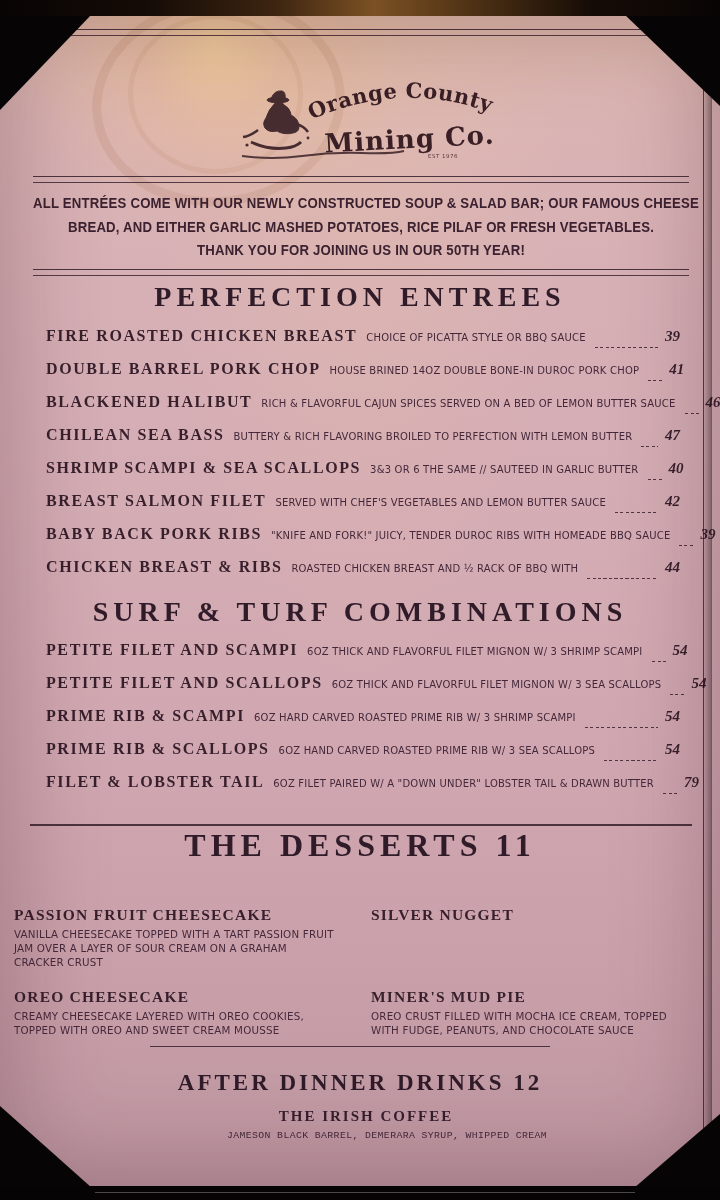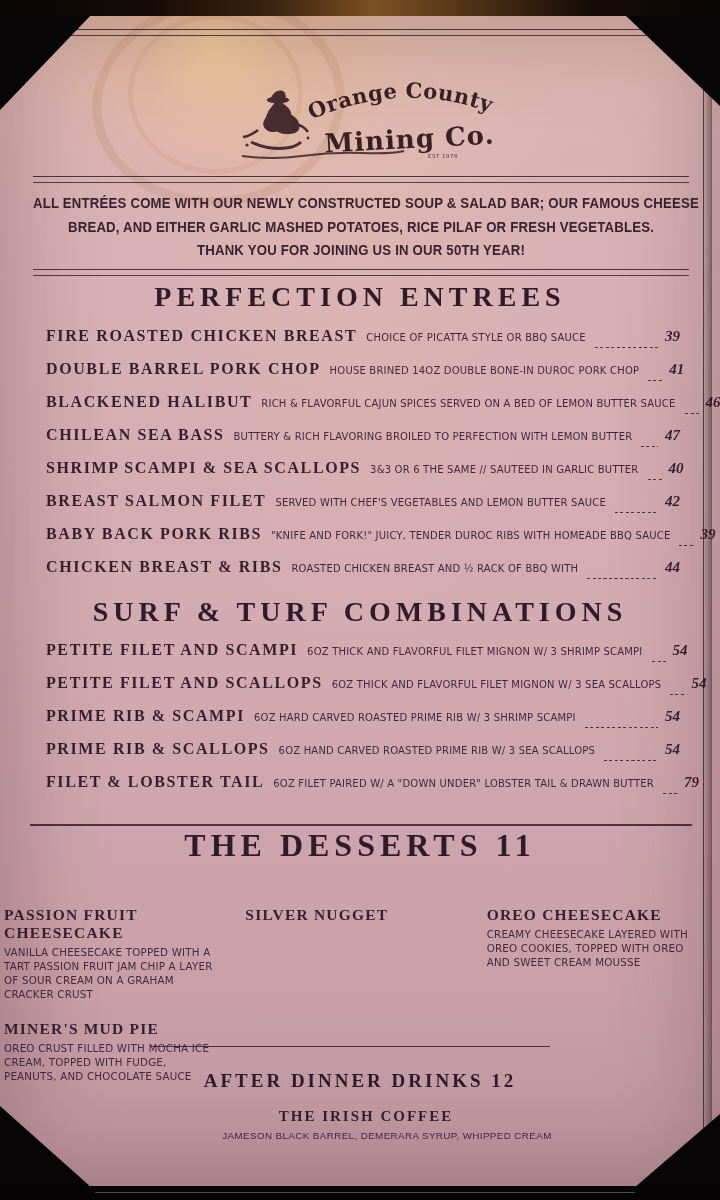--- a/index.html
+++ b/index.html
@@ -50,48 +50,48 @@
   .intro{position:absolute;top:160px;left:33px;right:31px;text-align:center;}
   .intro .rule-double{position:static;display:block;margin:0;}
   .intro-lines{padding:12px 0 11px;transform:scaleY(1.12);transform-origin:center;}
   .intro-line{font-family:"Liberation Sans",sans-serif;font-weight:bold;font-size:13.2px;
     line-height:21px;letter-spacing:.2px;color:#3c2230;white-space:nowrap;}
 
   
   .sec-title{position:absolute;left:0;right:0;margin:0;text-align:center;
     font-family:"Liberation Serif",serif;font-weight:700;font-size:28px;
     letter-spacing:5px;color:#301b29;}
-  .sec-title.small{font-size:19px;letter-spacing:3px;}
+  .sec-title.small{font-size:23px;letter-spacing:3px;}
 
   
   .items{position:absolute;left:30px;right:40px;}
   .row{display:flex;align-items:baseline;height:33px;}
   .nm{font-family:"Liberation Serif",serif;font-weight:700;font-size:16px;
     letter-spacing:1.6px;white-space:nowrap;color:#371f2c;margin-left:16px;}
   .ds{font-family:"DejaVu Sans",sans-serif;font-size:10px;letter-spacing:.2px;
     margin-left:9px;white-space:nowrap;color:#44283a;}
   .ld{flex:1;min-width:14px;height:1px;margin:0 7px 0 9px;align-self:center;
     transform:translateY(4px);
     background-image:repeating-linear-gradient(90deg,rgba(58,32,46,.85) 0 3px,transparent 3px 5.5px);
     background-size:100% 1.8px;background-repeat:no-repeat;background-position:0 0;}
   .pr{font-family:"Liberation Serif",serif;font-weight:700;font-size:15px;color:#371f2c;font-style:italic;}
 
   
-  .dessert-grid{position:absolute;left:4px;right:20px;display:grid;
-    grid-template-columns:1fr 1fr 1fr;column-gap:28px;row-gap:19px;}
+  .dessert-grid{position:absolute;left:14px;right:20px;display:grid;
+    grid-template-columns:1fr 1fr;column-gap:28px;row-gap:19px;}
   .d-name{font-family:"Liberation Serif",serif;font-weight:700;font-size:15.5px;
     letter-spacing:1.2px;color:#371f2c;margin-bottom:3px;}
   .d-desc{font-family:"DejaVu Sans",sans-serif;font-size:10.3px;line-height:14px;
     letter-spacing:.2px;color:#46293b;max-width:320px;}
 
   
   .drink{position:absolute;left:12px;right:0;text-align:center;}
   .drink-name{font-family:"Liberation Serif",serif;font-weight:700;font-size:15px;
     letter-spacing:2px;color:#351e2b;margin-bottom:5px;}
-  .drink-desc{font-family:Liberation Sans, sans-serif;font-size:9.8px;letter-spacing:.4px;color:#44283a;padding-left:42px;}
+  .drink-desc{font-family:Liberation Mono, monospace;font-size:9.8px;letter-spacing:.4px;color:#44283a;padding-left:42px;}
 </style>
 </head>
 <body>
 
 <div class="scene">
   <div class="top-band"></div>
 
   <div class="paper">
     <div class="stain"></div>
     <div class="stain2"></div>
@@ -215,21 +215,21 @@
       </div>
     </div>
 
     <div class="rule-single" style="top:808px;left:30px;right:28px;"></div>
 
     <h1 class="sec-title" style="top:811px;font-size:32px;">THE DESSERTS 11</h1>
 
     <div class="dessert-grid" style="top:890px">
       <div>
         <div class="d-name">PASSION FRUIT CHEESECAKE</div>
-        <div class="d-desc">VANILLA CHEESECAKE TOPPED WITH A TART PASSION FRUIT JAM CHIP A LAYER OF SOUR CREAM ON A GRAHAM CRACKER CRUST</div>
+        <div class="d-desc">VANILLA CHEESECAKE TOPPED WITH A TART PASSION FRUIT JAM OVER A LAYER OF SOUR CREAM ON A GRAHAM CRACKER CRUST</div>
       </div>
       <div>
         <div class="d-name">SILVER NUGGET</div>
       </div>
       <div>
         <div class="d-name">OREO CHEESECAKE</div>
         <div class="d-desc">CREAMY CHEESECAKE LAYERED WITH OREO COOKIES, TOPPED WITH OREO AND SWEET CREAM MOUSSE</div>
       </div>
       <div>
         <div class="d-name">MINER'S MUD PIE</div>

